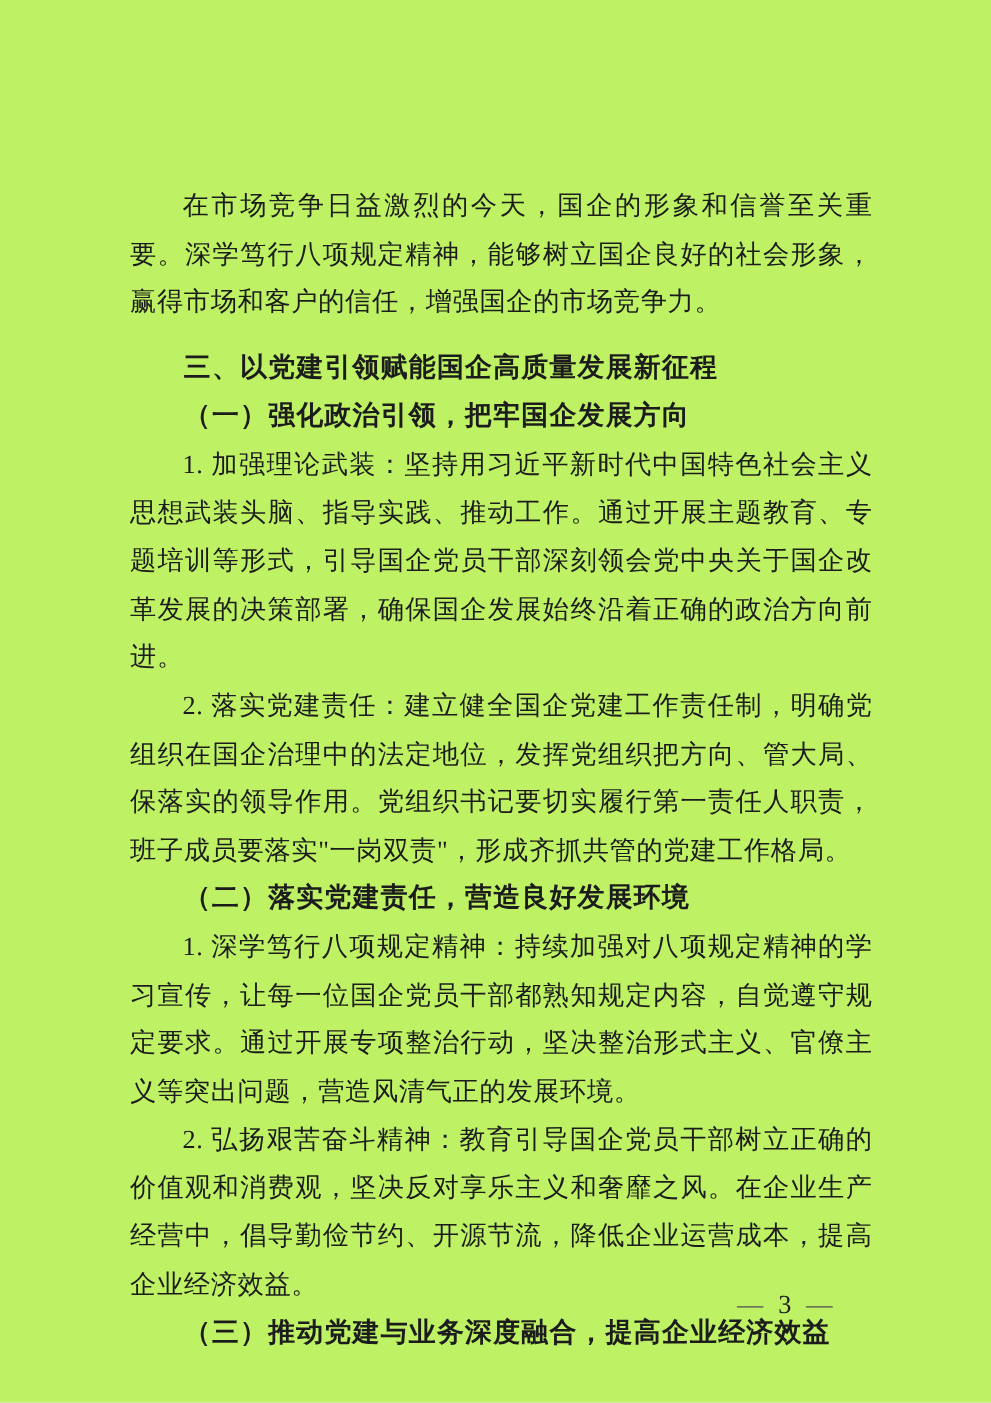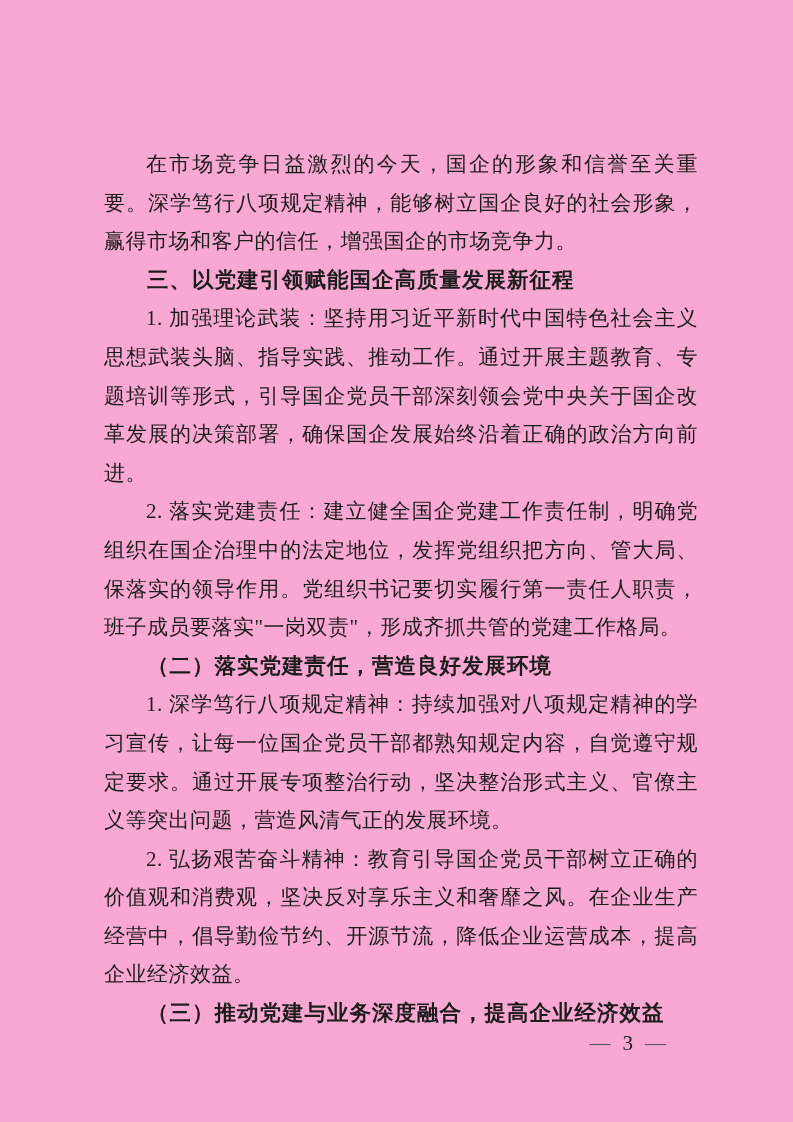--- a/index.html
+++ b/index.html
@@ -2,21 +2,21 @@
 <html><head>
 <meta charset="utf-8">
 <style>
   * { margin: 0; padding: 0; box-sizing: border-box; }
   html, body { background: #e8e8e8; }
   .page {
     position: relative;
     width: 793px;
     height: 1122px;
     margin: 0 auto;
-    background: #f9a8d4;
+    background: #bef264;
     color: #1c1c1c;
     font-family: "Liberation Serif", "DejaVu Serif", serif;
     font-size: 21px;
     line-height: 38.6px;
     overflow: hidden;
   }
   .text-block {
     position: absolute;
     top: 145px;
     left: 104px;
@@ -26,20 +26,21 @@
   .para {
     text-indent: 2em;
     letter-spacing: 0.5px;
   }
   .h1 {
     text-indent: 2em;
     font-family: "Liberation Sans", "DejaVu Sans", sans-serif;
     font-weight: bold;
     font-size: 21.5px;
     letter-spacing: 1px;
+    margin-top: 14px;
   }
   .h2 {
     text-indent: 2em;
     font-weight: bold;
     font-size: 21.5px;
     letter-spacing: 1px;
   }
   .footer {
     position: absolute;
     top: 1028px;
@@ -53,20 +54,21 @@
   .footer .num { padding: 0 10px; }
 </style>
 </head>
 <body>
 
 <div class="page">
 
   <div class="text-block">
     <p class="para">在市场竞争日益激烈的今天，国企的形象和信誉至关重要。深学笃行八项规定精神，能够树立国企良好的社会形象，赢得市场和客户的信任，增强国企的市场竞争力。</p>
     <p class="h1">三、以党建引领赋能国企高质量发展新征程</p>
+    <p class="h2">（一）强化政治引领，把牢国企发展方向</p>
     <p class="para">1. 加强理论武装：坚持用习近平新时代中国特色社会主义思想武装头脑、指导实践、推动工作。通过开展主题教育、专题培训等形式，引导国企党员干部深刻领会党中央关于国企改革发展的决策部署，确保国企发展始终沿着正确的政治方向前进。</p>
     <p class="para">2. 落实党建责任：建立健全国企党建工作责任制，明确党组织在国企治理中的法定地位，发挥党组织把方向、管大局、保落实的领导作用。党组织书记要切实履行第一责任人职责，班子成员要落实"一岗双责"，形成齐抓共管的党建工作格局。</p>
     <p class="h2">（二）落实党建责任，营造良好发展环境</p>
     <p class="para">1. 深学笃行八项规定精神：持续加强对八项规定精神的学习宣传，让每一位国企党员干部都熟知规定内容，自觉遵守规定要求。通过开展专项整治行动，坚决整治形式主义、官僚主义等突出问题，营造风清气正的发展环境。</p>
     <p class="para">2. 弘扬艰苦奋斗精神：教育引导国企党员干部树立正确的价值观和消费观，坚决反对享乐主义和奢靡之风。在企业生产经营中，倡导勤俭节约、开源节流，降低企业运营成本，提高企业经济效益。</p>
     <p class="h2">（三）推动党建与业务深度融合，提高企业经济效益</p>
   </div>
 
   <div class="footer">
     <span class="dash">—</span><span class="num">3</span><span class="dash">—</span>

